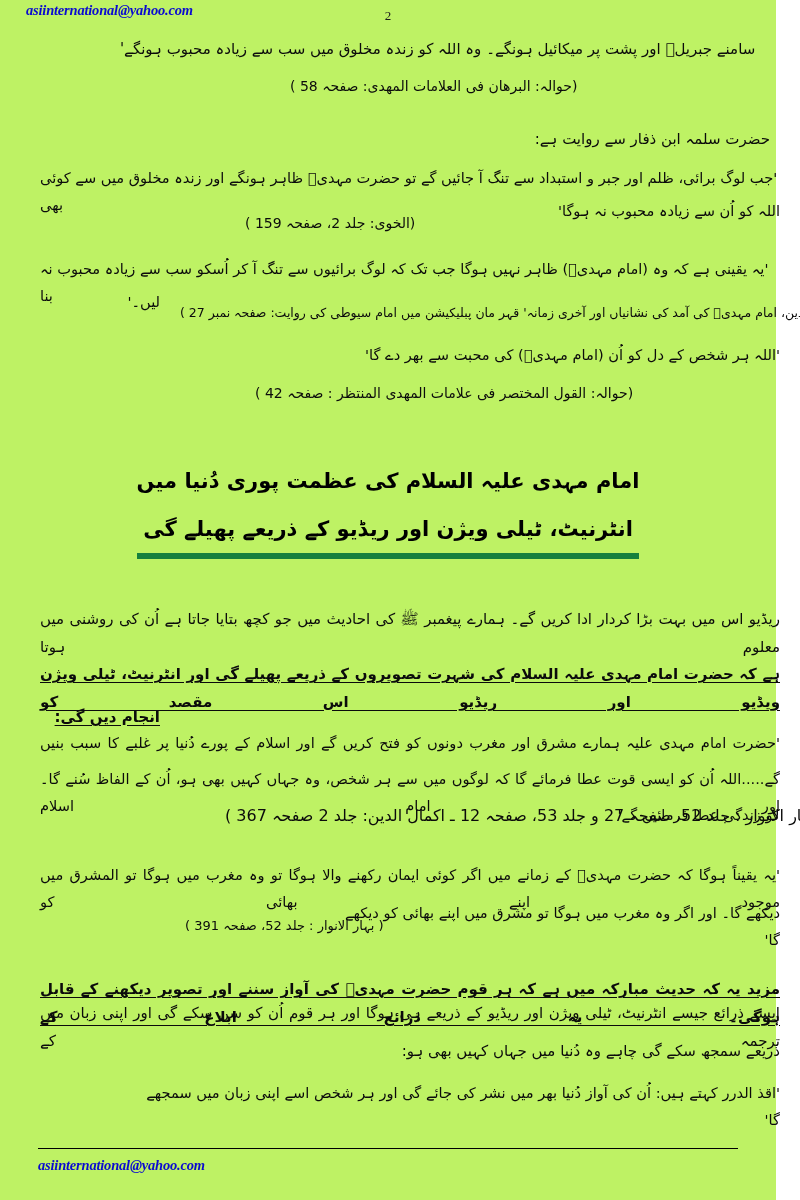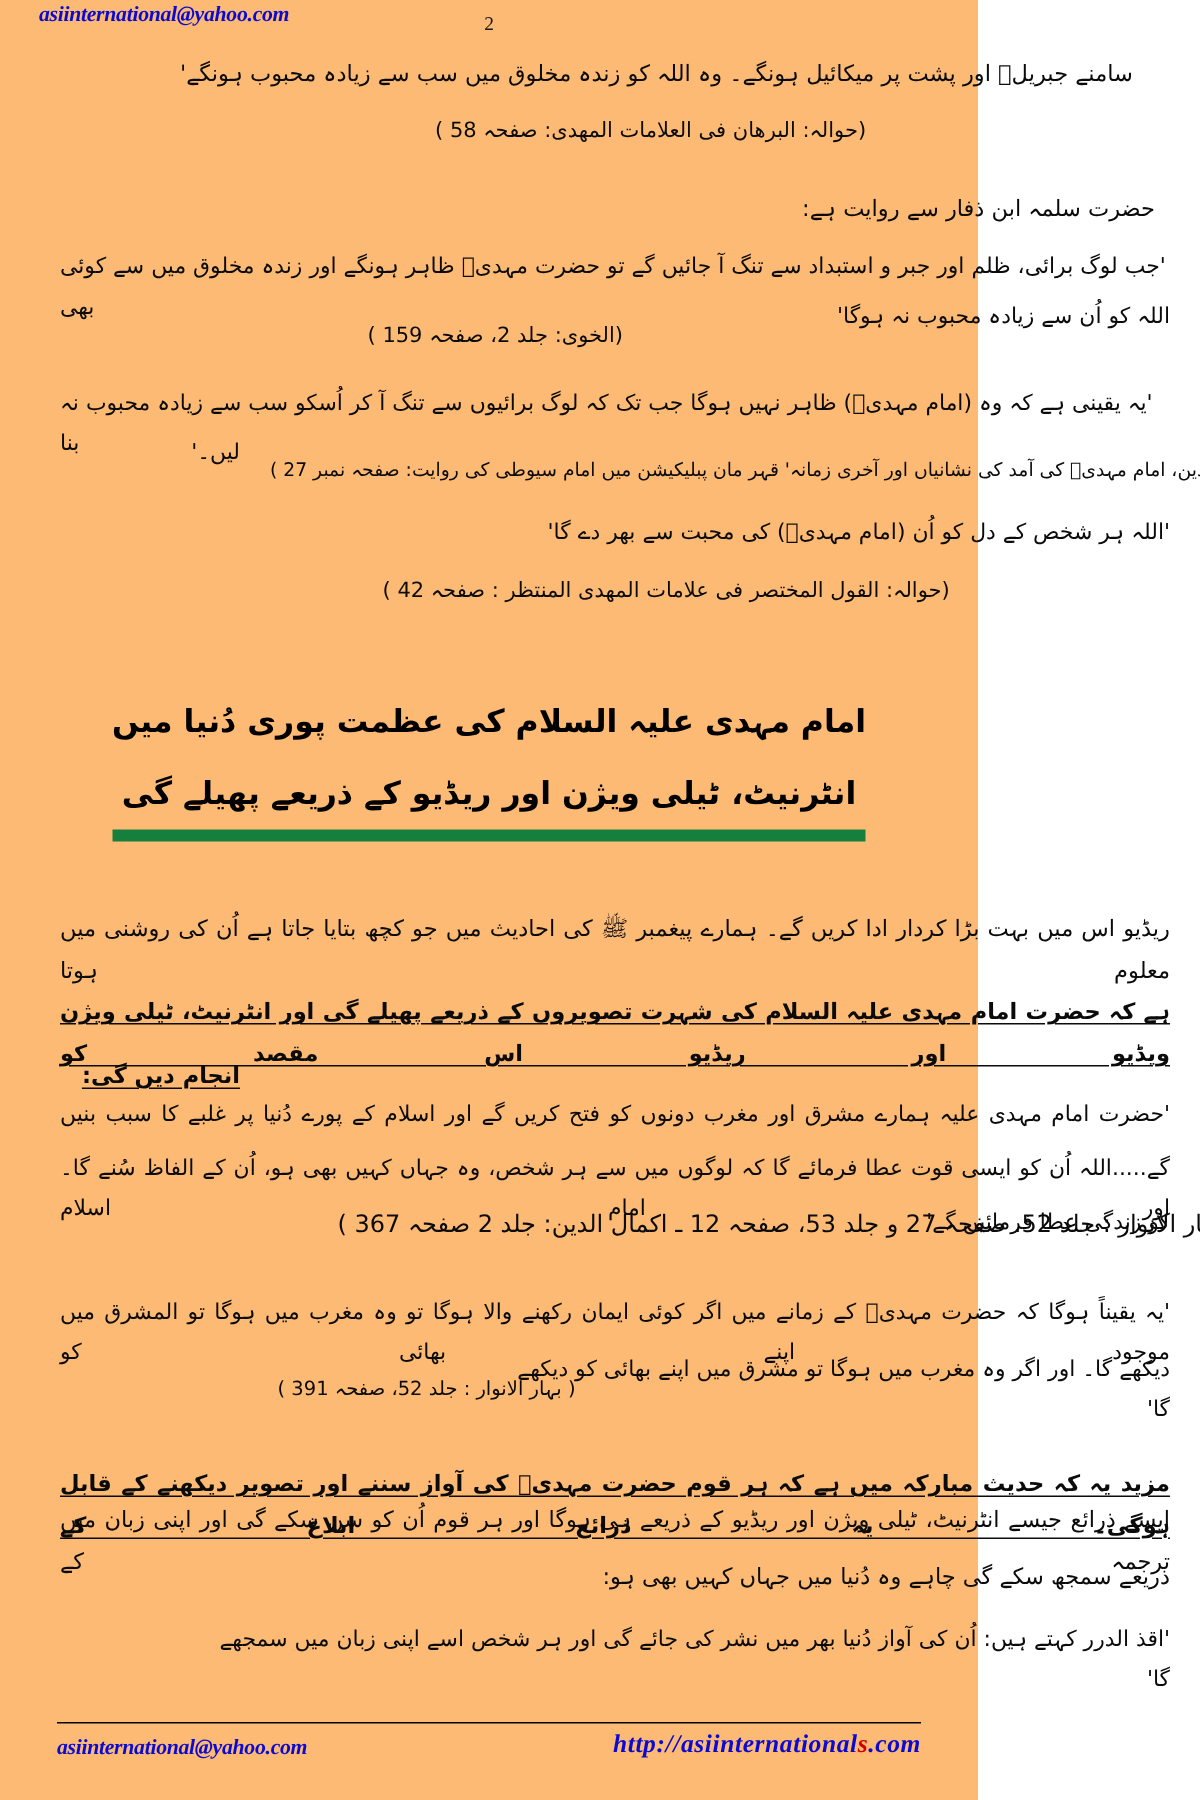--- a/index.html
+++ b/index.html
@@ -11,23 +11,23 @@
     width: 800px;
     height: 1200px;
     position: relative;
     font-family: "DejaVu Sans", sans-serif;
     overflow: hidden;
   }
 
   .page {
     position: absolute;
     inset: 0;
-    width: 652px;
+    width: 776px;
     height: 1200px;
-    background: #fdba74;
+    background: #bef264;
   }
 
   
   .hdr-email {
     position: absolute;
     left: 26px;
     top: 2px;
     font-family: "Liberation Serif", serif;
     font-style: italic;
     font-weight: bold;
@@ -80,21 +80,21 @@
     text-align: center;
     direction: rtl;
     font-family: "DejaVu Sans", sans-serif;
     font-weight: bold;
     font-size: 21px;
     color: #000;
     line-height: 2.05;
   }
   .sec-heading .ul-line {
     display: inline-block;
-    border-bottom: 8px solid #15803d;
+    border-bottom: 6px solid #15803d;
     padding: 0 6px 2px 6px;
   }
 
   .emph {
     font-weight: bold;
     text-decoration: underline;
     text-underline-offset: 3px;
     margin-top: 16px;
   }
 
@@ -185,15 +185,14 @@
   <div class="cite" style="left:185px; top:918px; font-size:13px;">( بہار الانوار : جلد 52، صفحہ 391 )</div>
 
   <div class="urdu emph just" style="left:40px; top:960px; width:740px;">مزید یہ کہ حدیث مبارکہ میں ہے کہ ہر قوم حضرت مہدیؑ کی آواز سننے اور تصویر دیکھنے کے قابل ہوگی۔ یہ ذرائع ابلاغ کے</div>
   <div class="urdu just" style="left:40px; top:1000px; width:740px;">ایسے ذرائع جیسے انٹرنیٹ، ٹیلی ویژن اور ریڈیو کے ذریعے ہی ہوگا اور ہر قوم اُن کو سن سکے گی اور اپنی زبان میں ترجمہ کے</div>
   <div class="urdu quote-blk" style="left:130px; top:1080px; width:650px;">'اقذ الدرر کہتے ہیں: اُن کی آواز دُنیا بھر میں نشر کی جائے گی اور ہر شخص اسے اپنی زبان میں سمجھے گا'</div>
 
   <div class="urdu" style="left:250px; top:1038px; width:530px;">ذریعے سمجھ سکے گی چاہے وہ دُنیا میں جہاں کہیں بھی ہو:</div>
 
   <div class="footer-rule"></div>
   <div class="ftr-email">asiinternational@yahoo.com</div>
-  <div class="ftr-url"><span>http://asiinternational</span><span class="red">s</span><span>.com</span></div>
 
 </div>
 
 </body></html>

